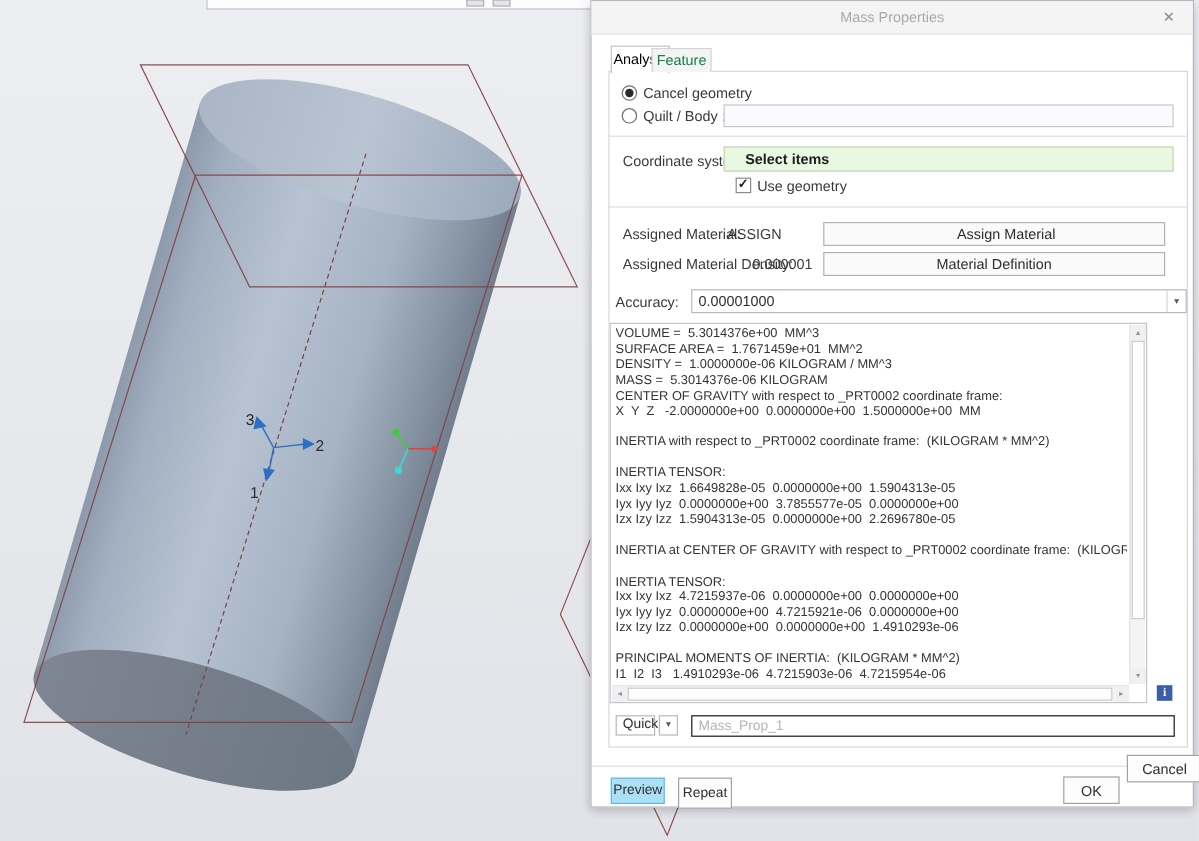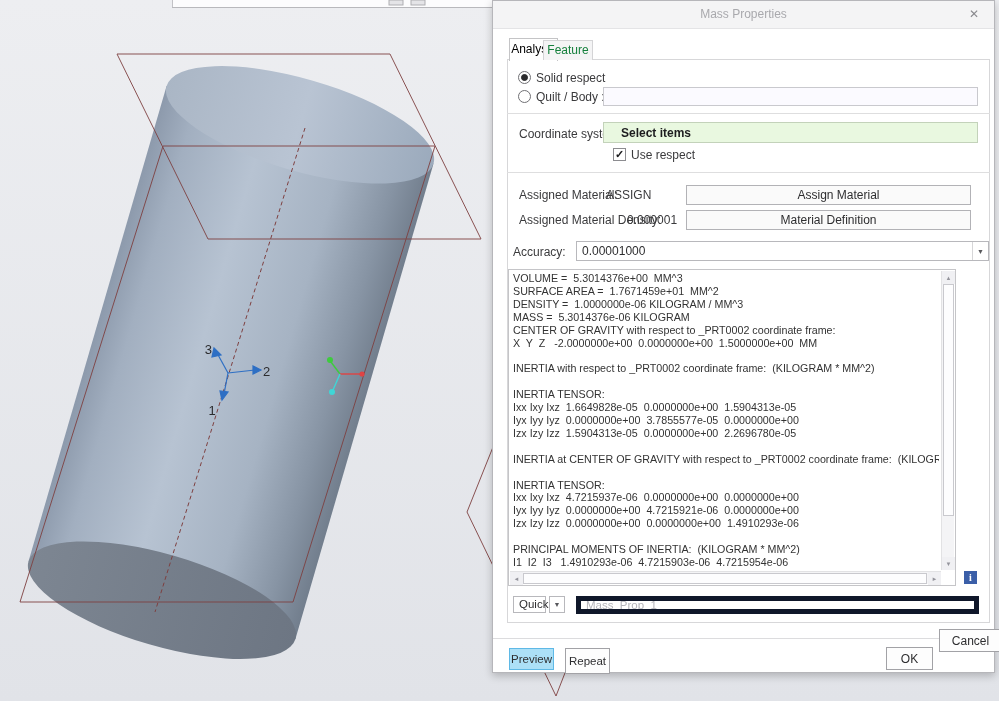--- a/index.html
+++ b/index.html
@@ -114,21 +114,21 @@
   }
   .sthumb{position:absolute;background:#fdfdfe;border:1px solid #c9c9ce;box-sizing:border-box;cursor:pointer;}
 
   .infoicon{
     position:absolute;left:471px;top:570px;width:13px;height:13px;background:#3b5fa8;
     color:#fff;font-family:"Liberation Serif",serif;font-weight:bold;font-size:10px;
     text-align:center;line-height:13px;z-index:2;cursor:pointer;
   }
 
   input.name{
-    position:absolute;box-sizing:border-box;border:5px solid #0f172a;background:#fff;
+    position:absolute;box-sizing:border-box;border:1px solid #0f172a;background:#fff;
     font-size:11.5px;color:#333;padding:0 5px;z-index:2;outline:none;
     font-family:"Liberation Sans",sans-serif;
   }
   input.name::placeholder{color:#b4b4ba;}
 
   .footsep{position:absolute;left:0;right:0;top:637px;height:1px;background:#dcdcde;}
 </style>
 </head>
 <body>
 
@@ -211,31 +211,31 @@
     <span class="title">Mass Properties</span>
     <span class="close">✕</span>
   </div>
 
   <div class="tab active">Analysis</div>
   <div class="tab inactive">Feature</div>
 
   <div class="panel"></div>
 
   <div class="radio sel" style="left:25px;top:70px;"></div>
-  <div class="lbl" style="left:43px;top:70px;">Solid respect</div>
+  <div class="lbl" style="left:43px;top:70px;">Cancel geometry</div>
   <div class="radio" style="left:25px;top:89px;"></div>
   <div class="lbl" style="left:43px;top:89px;">Quilt / Body :</div>
   <div class="txtfield" style="left:110px;top:86px;width:375px;height:19px;line-height:17px;"></div>
 
   <div class="hsep" style="top:112px;"></div>
 
   <div class="lbl" style="left:26px;top:126px;">Coordinate system:</div>
   <div class="collector" style="left:110px;top:121px;width:375px;height:21px;">Select items</div>
   <div class="checkbox" style="left:120px;top:147px;">✓</div>
-  <div class="lbl" style="left:138px;top:147px;">Use respect</div>
+  <div class="lbl" style="left:138px;top:147px;">Use geometry</div>
 
   <div class="hsep" style="top:171px;"></div>
 
   <div class="lbl" style="left:26px;top:187px;">Assigned Material:</div>
   <div class="lbl" style="left:113px;top:187px;">ASSIGN</div>
   <div class="btn" style="left:193px;top:184px;width:285px;height:20px;padding-left:20px;">Assign Material</div>
 
   <div class="lbl" style="left:26px;top:212px;">Assigned Material Density:</div>
   <div class="lbl" style="left:134px;top:212px;">0.000001</div>
   <div class="btn" style="left:193px;top:209px;width:285px;height:20px;">Material Definition</div>

